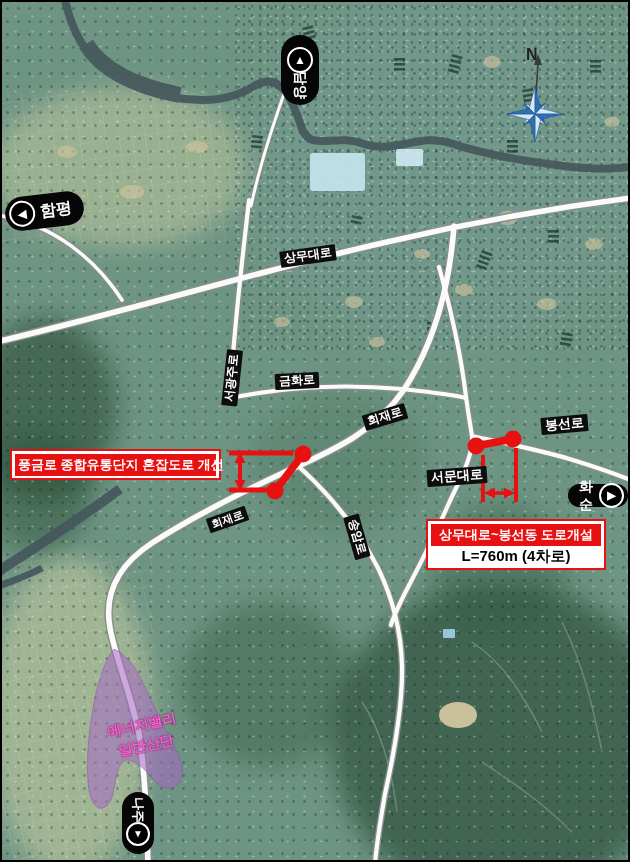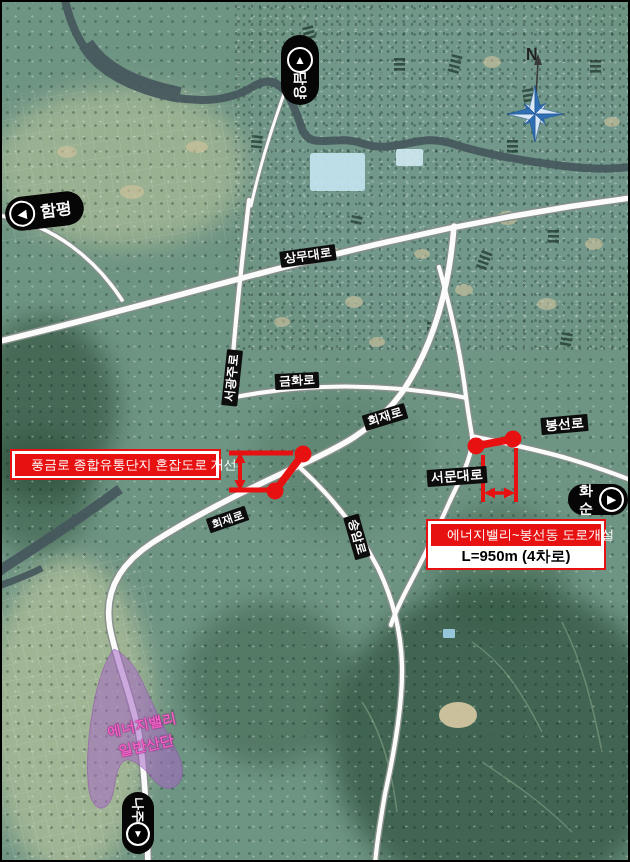--- a/index.html
+++ b/index.html
@@ -28,22 +28,22 @@
            line-height:1.15;padding:1px 4px;white-space:nowrap;border-radius:1px;}
   .pill{position:absolute;background:#060606;color:#fff;font-weight:700;border-radius:30px;
         display:flex;align-items:center;justify-content:center;}
   .pill.h{flex-direction:row;gap:5px;}
   .pill.v{flex-direction:column;gap:3px;}
   .ring{border:2px solid #fff;border-radius:50%;background:#000;display:flex;
         align-items:center;justify-content:center;line-height:1;flex:0 0 auto;}
   .vtext{transform:rotate(90deg);white-space:nowrap;}
   .project-box{position:absolute;background:#fff;border:2px solid #e81111;
                padding:3px 3px 2px;text-align:center;box-sizing:border-box;}
-  .project-title{background:#e81111;color:#fff;font-weight:400;font-size:13px;
-                 padding:2px 16px;white-space:nowrap;}
+  .project-title{background:#e81111;color:#fff;font-weight:700;font-size:13px;
+                 padding:2px 3px;white-space:nowrap;}
   .project-detail{color:#000;font-weight:700;font-size:15px;padding-top:1px;white-space:nowrap;}
   .area-label{position:absolute;left:84px;top:712px;width:116px;transform:rotate(-12deg);
               color:#f263c6;font-weight:800;font-size:14px;line-height:1.5;text-align:center;
               text-shadow:0 0 2px rgba(125,30,110,.95),0 0 1px rgba(125,30,110,.9);}
   .north{position:absolute;left:524px;top:44px;color:#222;font-weight:700;font-size:16px;}
 </style>
 </head>
 <body>
 
 <div class="stage">
@@ -250,35 +250,35 @@
   <div class="roadlbl" style="left:333px;top:527px;transform:rotate(74deg);">송암로</div>
 
   <div class="pill v" style="left:279px;top:33px;width:38px;height:70px;">
     <span class="ring" style="width:22px;height:22px;font-size:12px;">▲</span>
     <span class="vtext" style="font-size:14px;">담양</span>
   </div>
   <div class="pill h" style="left:3px;top:192px;height:34px;padding:0 12px 0 4px;transform:rotate(-7deg);">
     <span class="ring" style="width:22px;height:22px;font-size:11px;">◀</span>
     <span style="font-size:16px;">함평</span>
   </div>
-  <div class="pill h" style="left:566px;top:482px;height:31px;padding:0 4px 0 11px;">
+  <div class="pill h" style="left:566px;top:482px;height:23px;padding:0 4px 0 11px;">
     <span style="font-size:14px;">화순</span>
     <span class="ring" style="width:21px;height:21px;font-size:11px;">▶</span>
   </div>
   <div class="pill v" style="left:120px;top:790px;width:32px;height:62px;">
     <span class="vtext" style="font-size:13px;">나주</span>
     <span class="ring" style="width:20px;height:20px;font-size:10px;">▼</span>
   </div>
 
   <div class="project-box" style="left:8px;top:447px;width:211px;">
     <div class="project-title">풍금로 종합유통단지 혼잡도로 개선</div>
   </div>
   <div class="project-box" style="left:424px;top:517px;width:180px;">
-    <div class="project-title">에너지밸리~봉선동 도로개설</div>
-    <div class="project-detail">L=950m (4차로)</div>
+    <div class="project-title">상무대로~봉선동 도로개설</div>
+    <div class="project-detail">L=760m (4차로)</div>
   </div>
 
   <div class="area-label">
     <div>에너지밸리</div>
     <div>일반산단</div>
   </div>
 
 </div>
 
 </body></html>

